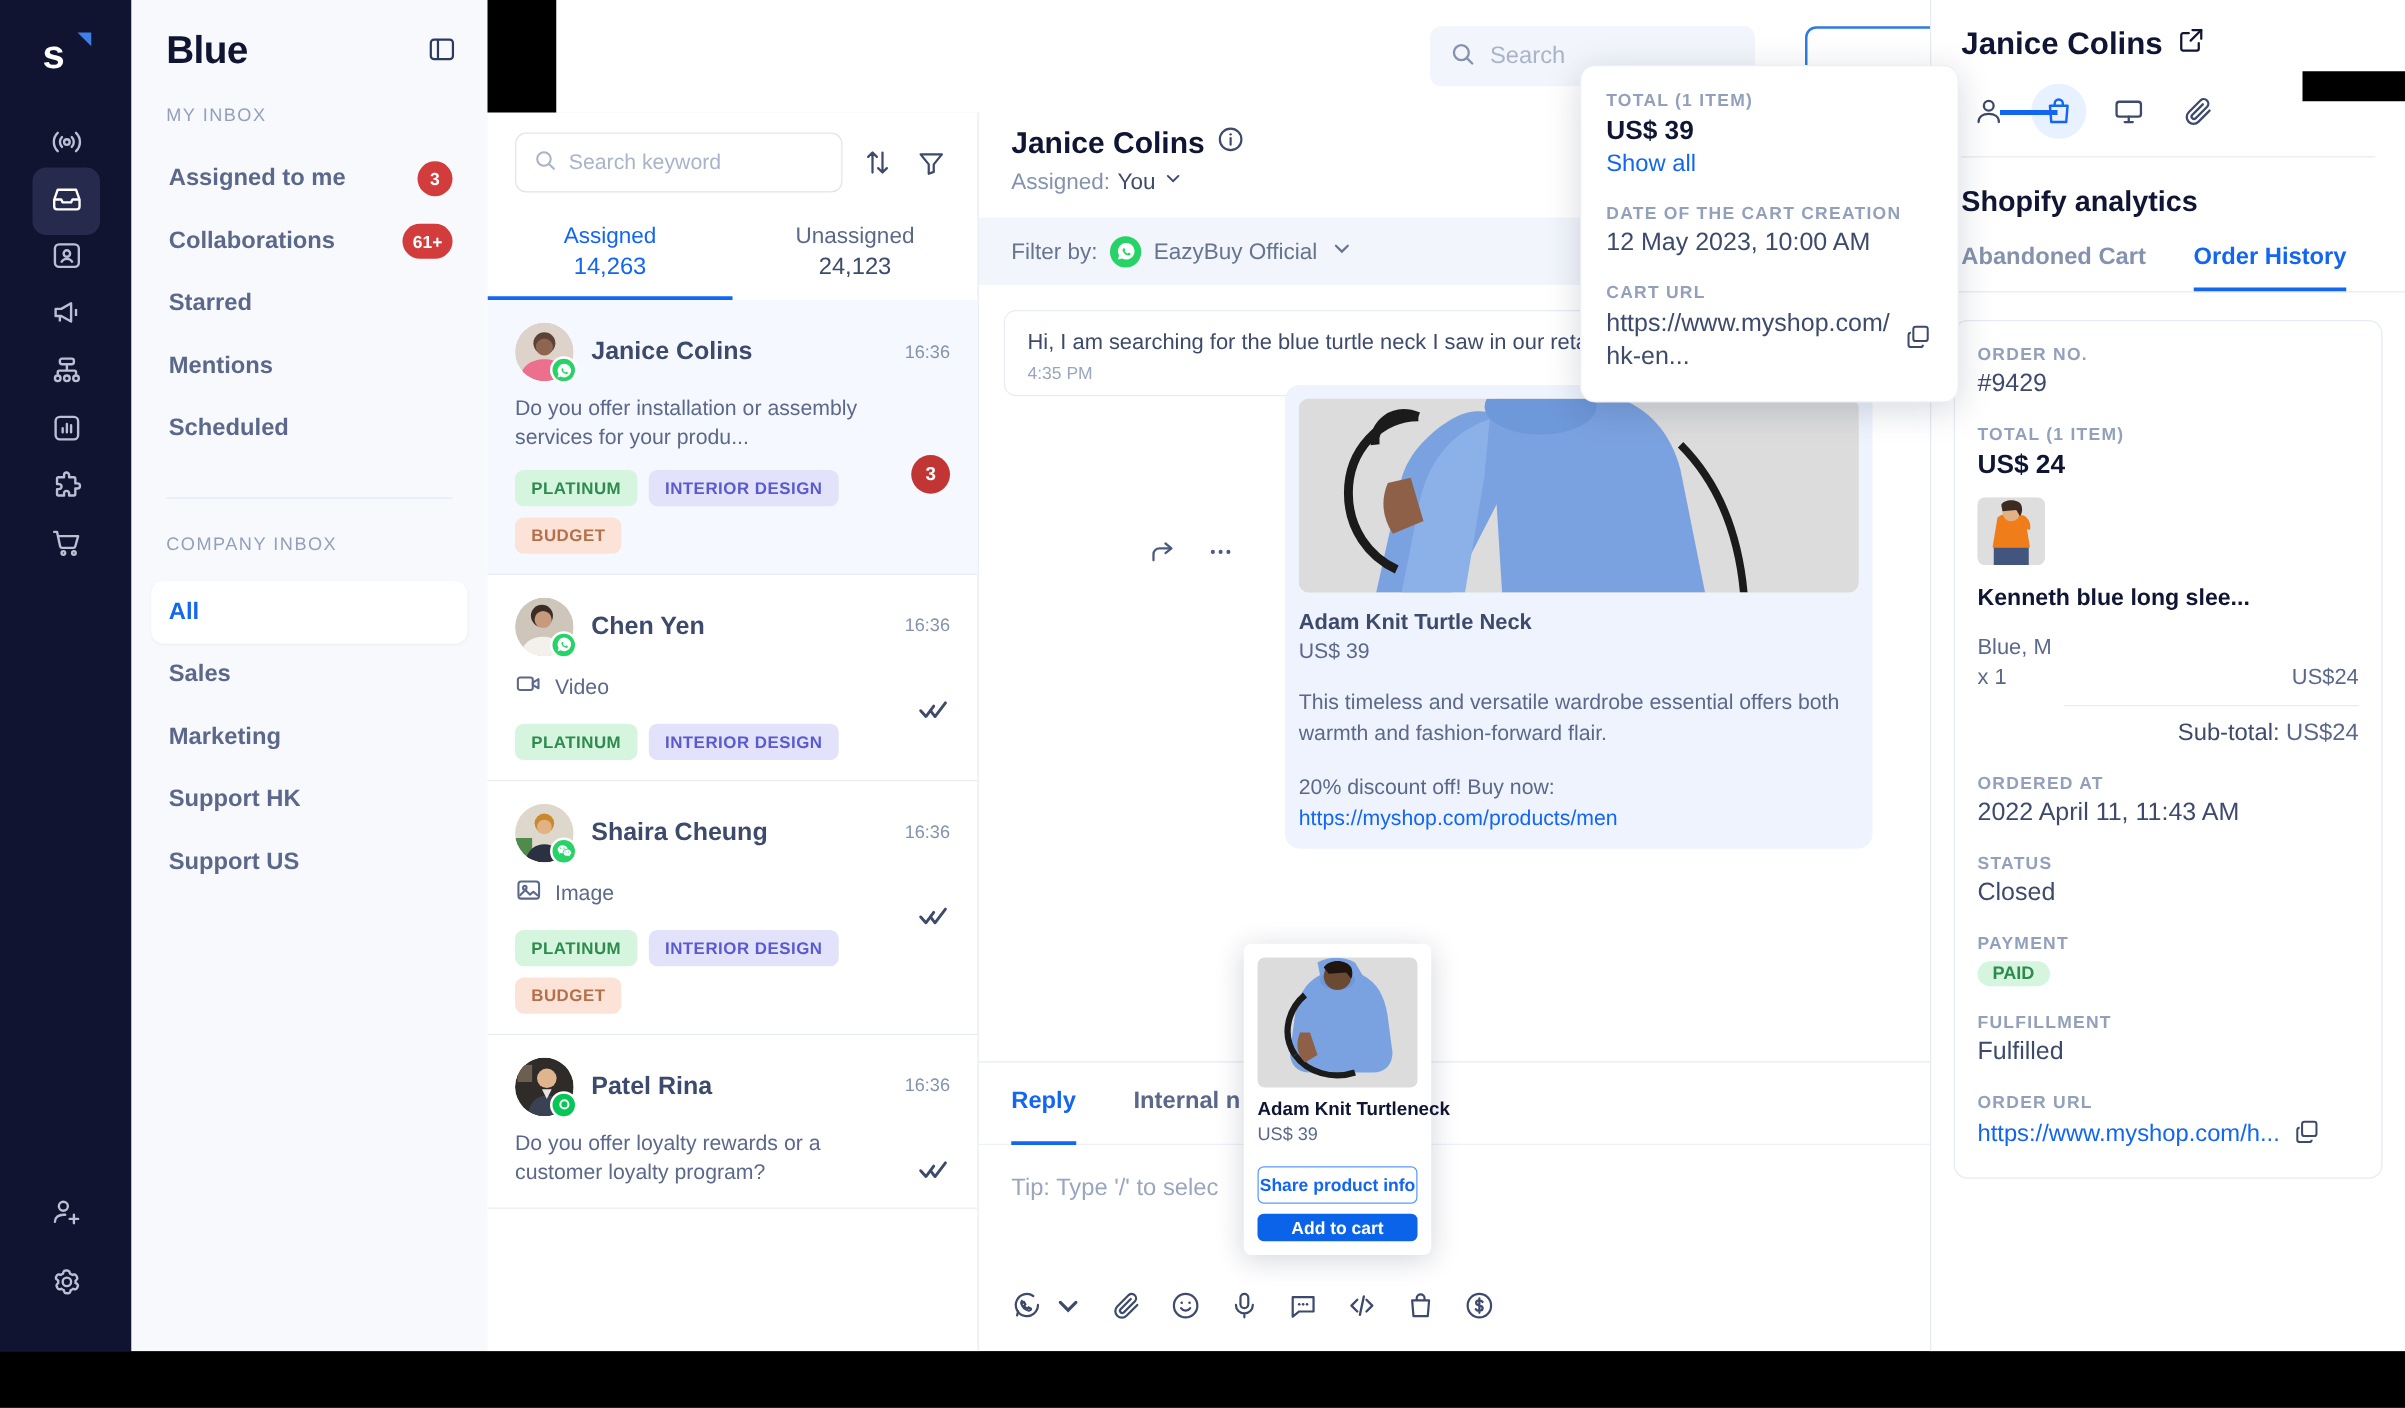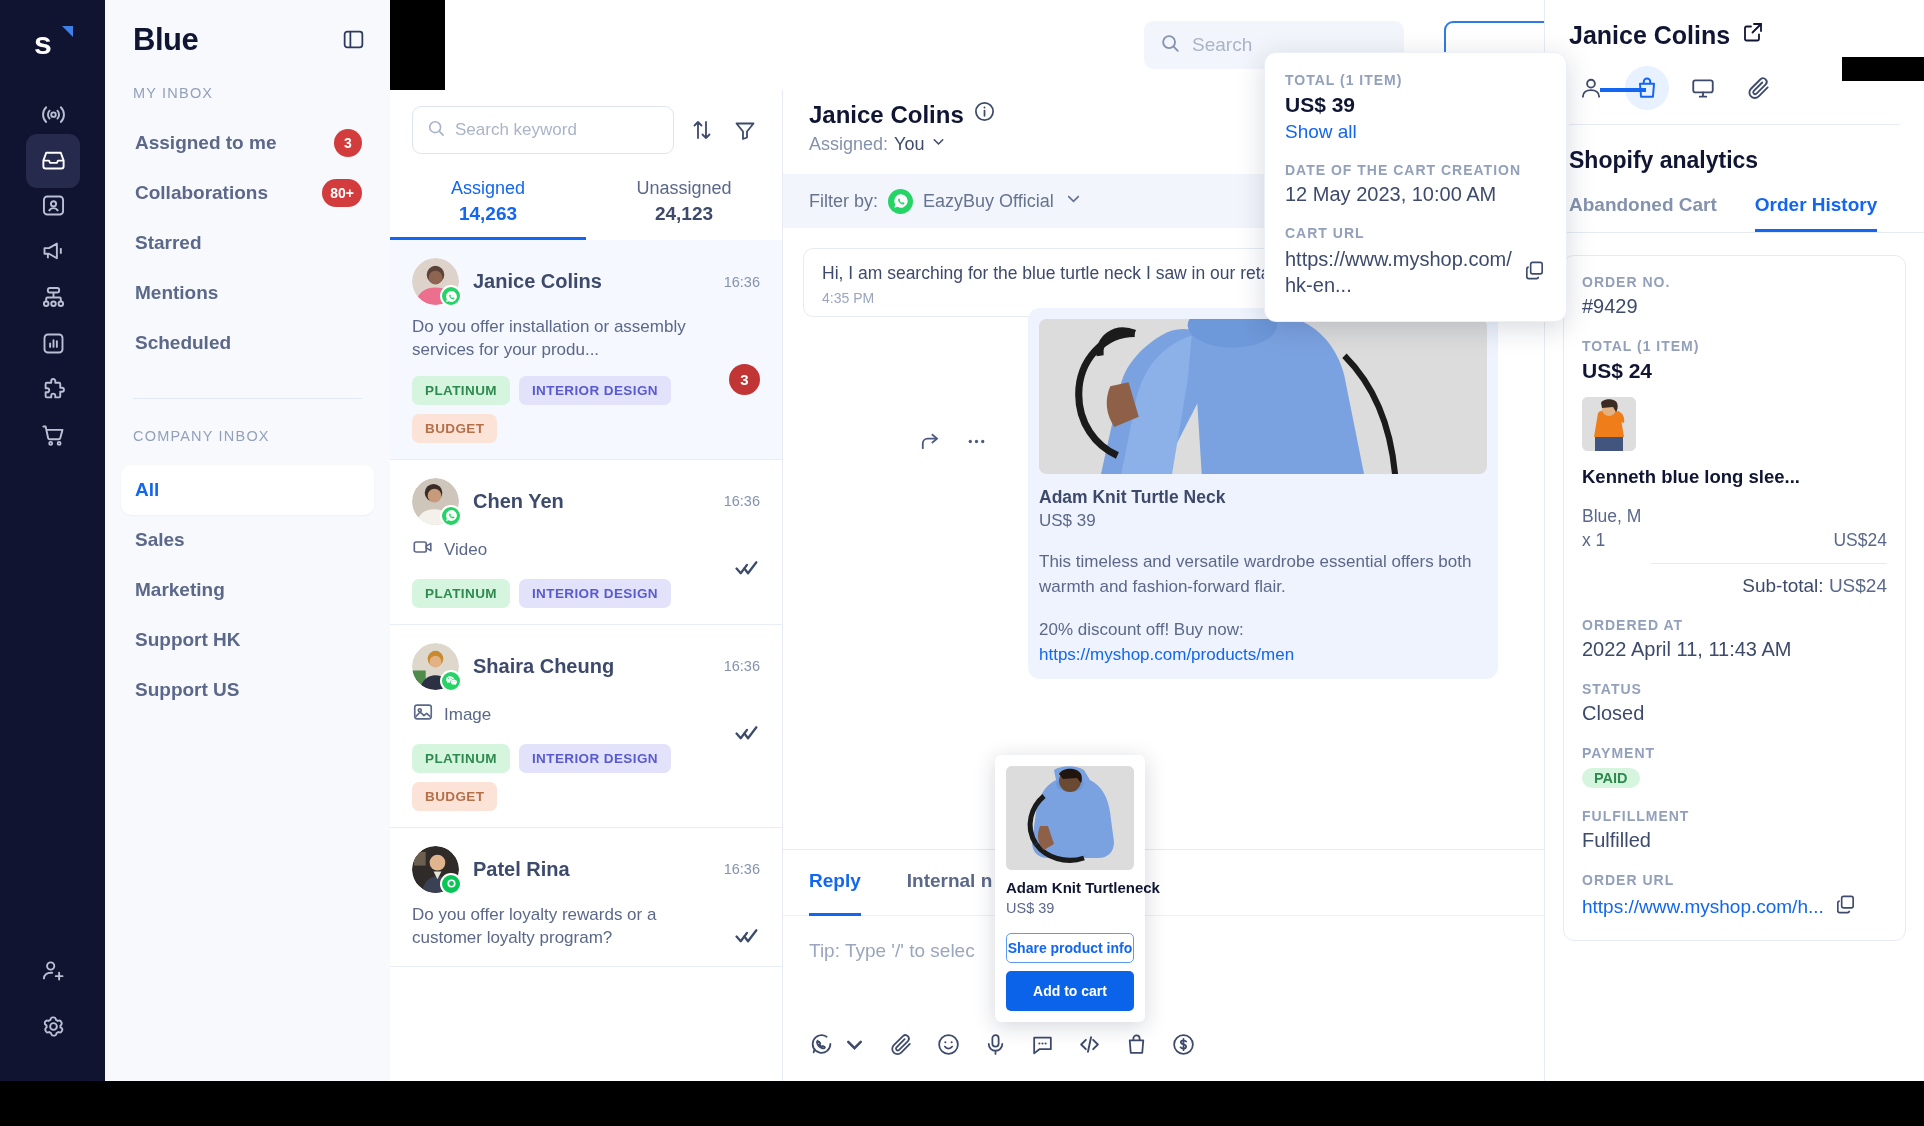--- a/index.html
+++ b/index.html
@@ -40,21 +40,21 @@
      display:flex; align-items:center; padding:0 22px; }
   .conv-topbar .lbl { font-size:19px; color:#3d4a6b; flex:1; }
   .conv-search-row { display:flex; align-items:center; padding:16px 22px 6px 22px; gap:13px;}
   .conv-search { flex:1; height:48px; border:1px solid #dfe5f0; border-radius:9px; display:flex; align-items:center; padding:0 13px; gap:9px;}
   .conv-search input { border:0; outline:0; font-size:17px; color:#3d4a6b; width:100%; background:transparent; font-family:inherit;}
   .conv-search input::placeholder { color:#aab4c8; }
   .icon-btn { width:30px; height:30px; color:#3d4a6b; display:flex; align-items:center; justify-content:center;}
   .conv-tabs { display:flex; margin-top:10px; }
   .conv-tab { flex:1; text-align:center; padding:8px 0 12px 0; border-bottom:3px solid transparent; }
   .conv-tab .t { font-size:18px; color:#5b688a; }
-  .conv-tab .n { font-size:19px; font-weight:700; color:#3d4a6b; margin-top:4px; }
+  .conv-tab .n { font-size:19px; font-weight:400; color:#3d4a6b; margin-top:4px; }
   .conv-tab.active { border-bottom-color:#1266f1; }
   .conv-tab.active .t, .conv-tab.active .n { color:#1266f1; }
   .conv-item { border-bottom:1px solid #e9eef6; padding:18px 22px 16px 22px; position:relative; }
   .conv-item.selected { background:#f5f8fe; }
   .conv-row1 { display:flex; align-items:center; gap:14px; }
   .avatar { width:47px; height:47px; border-radius:50%; position:relative; flex:none; overflow:visible;}
   .avatar .ph { width:47px; height:47px; border-radius:50%; display:block; }
   .chbadge { position:absolute; right:-3px; bottom:-2px; width:22px; height:22px; border-radius:50%;
      background:#25d366; border:2.5px solid #fff; display:flex;align-items:center;justify-content:center;}
   .chbadge svg { width:13px; height:13px; color:#fff;}
@@ -169,21 +169,21 @@
      box-shadow:0 6px 28px rgba(16,27,60,.17); border:1px solid #eceff6; padding:19px 20px 22px 20px; z-index:60;}
   .cart-pop .fl { margin-top:19px;}
   .cart-pop .showall { font-size:19px; color:#1266f1; margin-top:4px; cursor:pointer;}
   .prod-pop { position:absolute; left:995px; top:755px; width:150px; background:#fff; border-radius:6px;
      box-shadow:0 4px 22px rgba(16,27,60,.18); padding:11px; z-index:60;}
   .prod-pop .img { width:128px; height:104px; border-radius:6px; overflow:hidden; background:#e3e3e3;}
   .prod-pop .t { font-size:15px; font-weight:700; color:#0f1533; margin-top:9px; white-space:nowrap;}
   .prod-pop .p { font-size:14.5px; color:#5b688a; margin-top:4px;}
   .prod-pop .b1 { margin-top:17px; height:30px; border:1px solid #5c9bf5; border-radius:5px; color:#1266f1;
      font-size:14px; font-weight:700; display:flex;align-items:center;justify-content:center;}
-  .prod-pop .b2 { margin-top:8px; height:40px; background:#0a63e8; border-radius:5px; color:#fff;
+  .prod-pop .b2 { margin-top:8px; height:22px; background:#0a63e8; border-radius:5px; color:#fff;
      font-size:14px; font-weight:700; display:flex;align-items:center;justify-content:center;}
   .blue-edge { position:absolute; left:1600px; top:88px; width:46px; height:4px; background:#1266f1; z-index:50;}
 </style>
 </head>
 <body>
 
 <div class="app">
 
   <div class="rail">
     <div class="rail-logo">
@@ -277,21 +277,21 @@
         </svg>
     </div>
     <div class="nav-section" style="top:85px">MY INBOX</div>
     <div class="nav-items" style="top:118px">
       <div class="nav-item">
         <span>Assigned to me</span>
         <span class="nav-badge">3</span>
       </div>
       <div class="nav-item">
         <span>Collaborations</span>
-        <span class="nav-badge">80+</span>
+        <span class="nav-badge">61+</span>
       </div>
       <div class="nav-item">
         <span>Starred</span>
       </div>
       <div class="nav-item">
         <span>Mentions</span>
       </div>
       <div class="nav-item">
         <span>Scheduled</span>
       </div>

